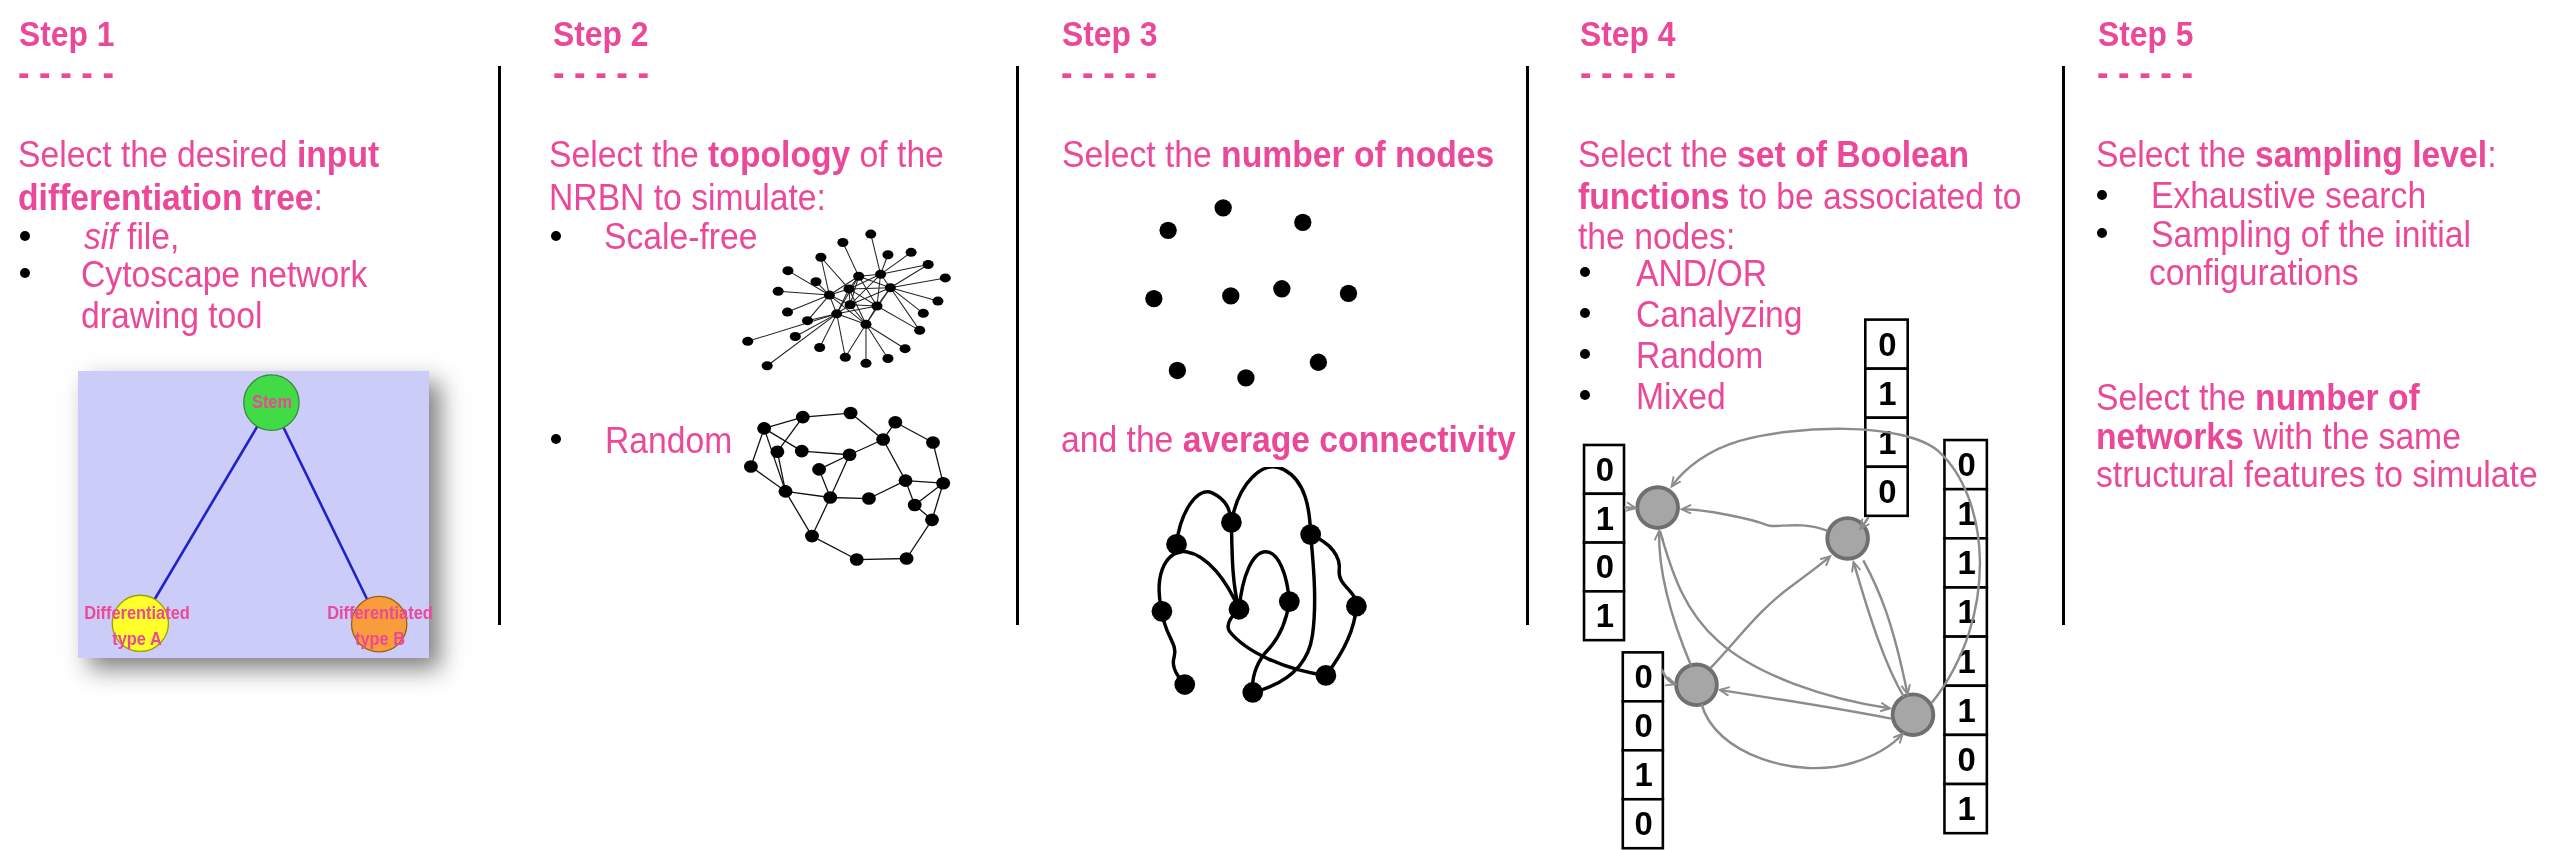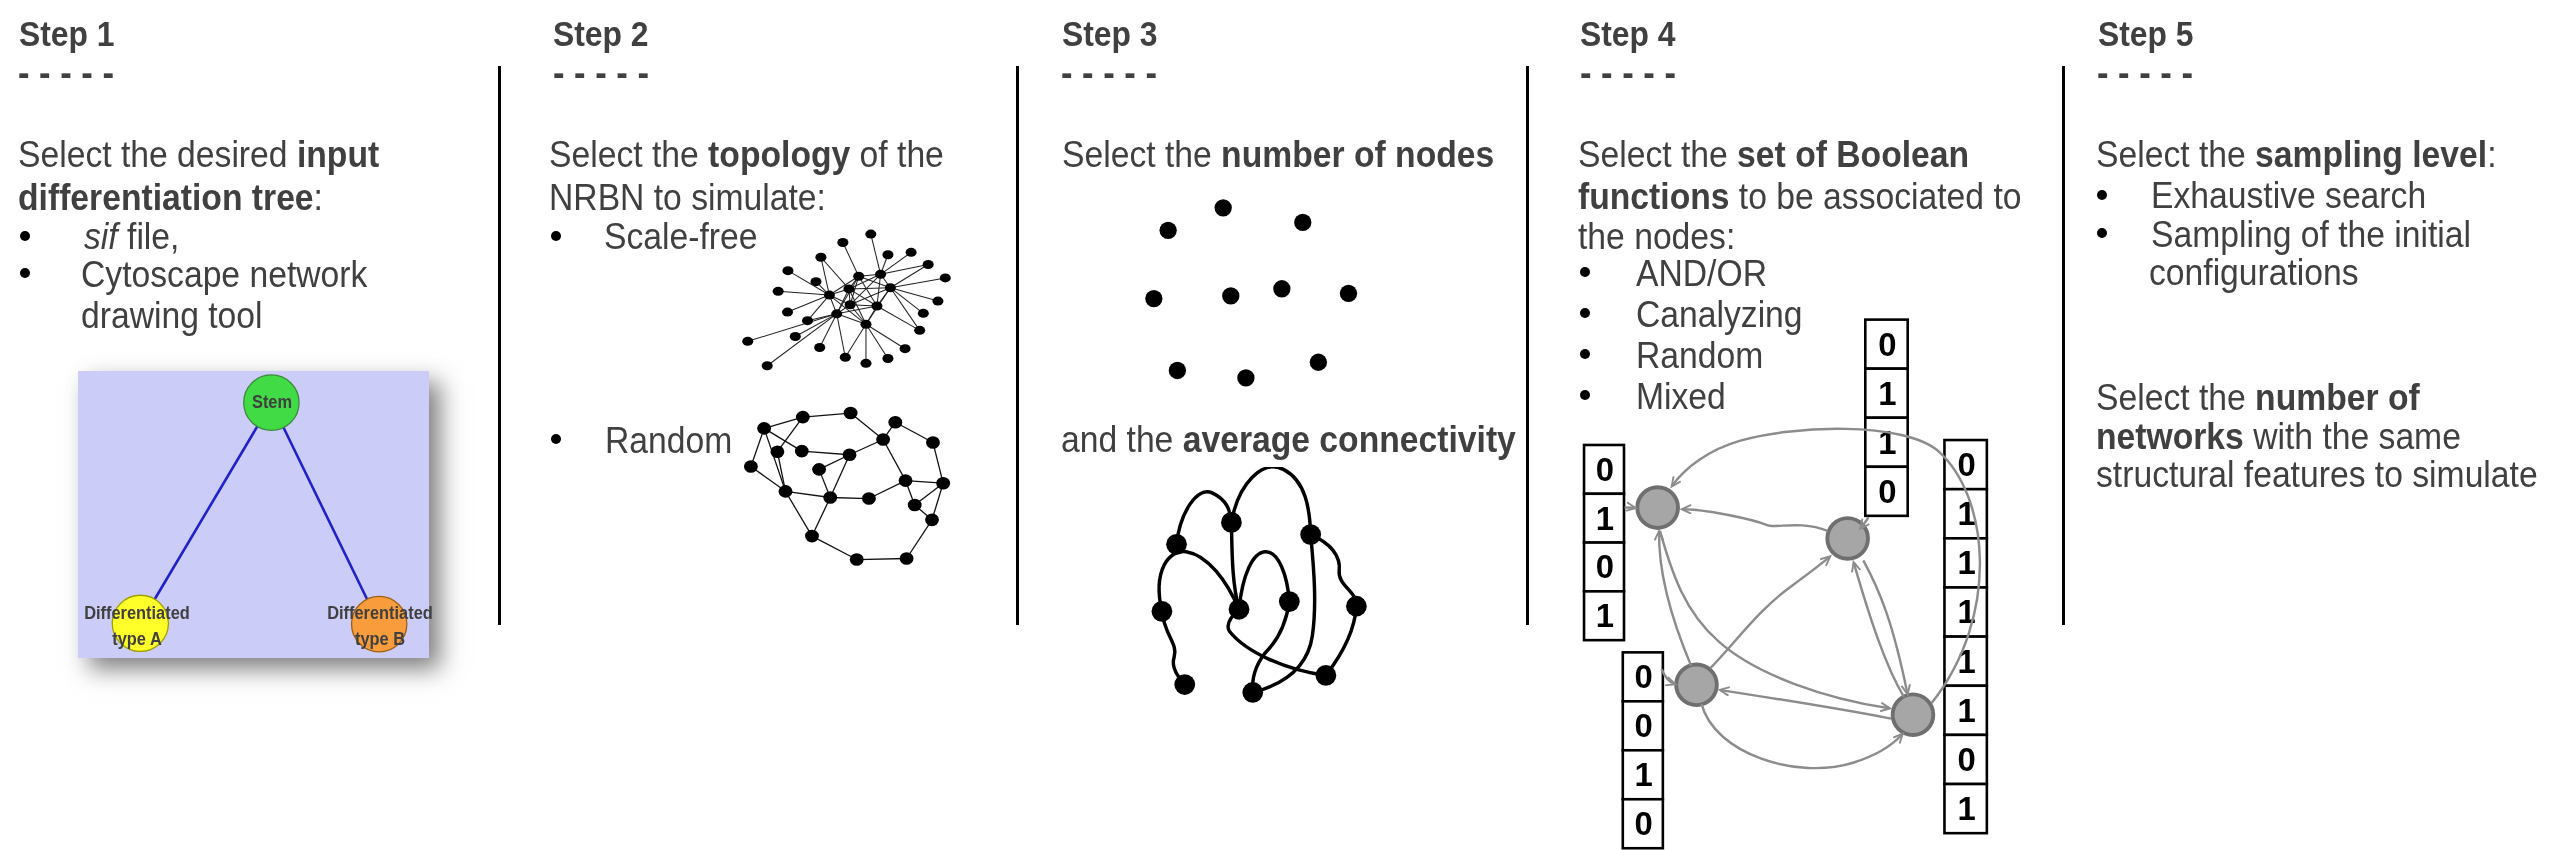--- a/index.html
+++ b/index.html
@@ -1,17 +1,17 @@
 <!DOCTYPE html>
 <html style="font-size:14px"><head>
 <meta charset="utf-8">
 <style>
   html,body{margin:0;padding:0;background:#ffffff;}
   #page{position:relative;width:2576px;height:851px;background:#ffffff;overflow:hidden;
-        font-family:"Liberation Sans",sans-serif;color:#404040;}
+        font-family:"Liberation Sans",sans-serif;color:#ec4899;}
   .tx{position:absolute;white-space:nowrap;line-height:41px;
       transform:scaleX(0.91);transform-origin:0 0;}
   .hd{position:absolute;white-space:nowrap;font-weight:bold;font-size:35px;line-height:41px;
       transform:scaleX(0.91);transform-origin:0 0;}
   .dash{position:absolute;white-space:nowrap;font-weight:bold;font-size:38px;line-height:38px;
       transform:scaleX(0.91);transform-origin:0 0;}
   .lbl{position:absolute;font-weight:bold;font-size:18px;line-height:19px;text-align:center;
        transform:scaleX(0.91);transform-origin:center top;}
   .dot{position:absolute;border-radius:50%;background:#000;}
   .sep{position:absolute;width:2.6px;background:#000;top:66px;height:559px;}

